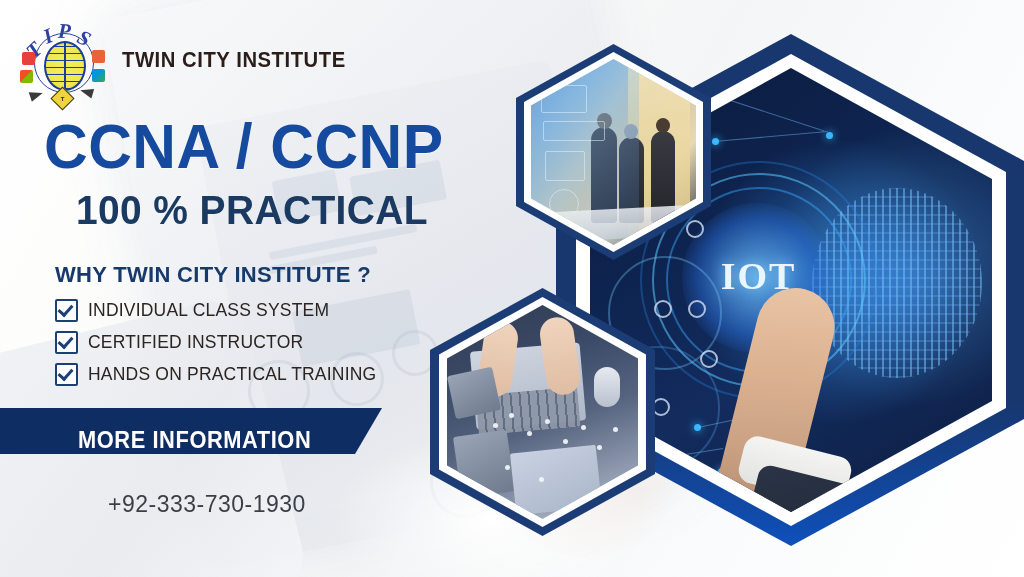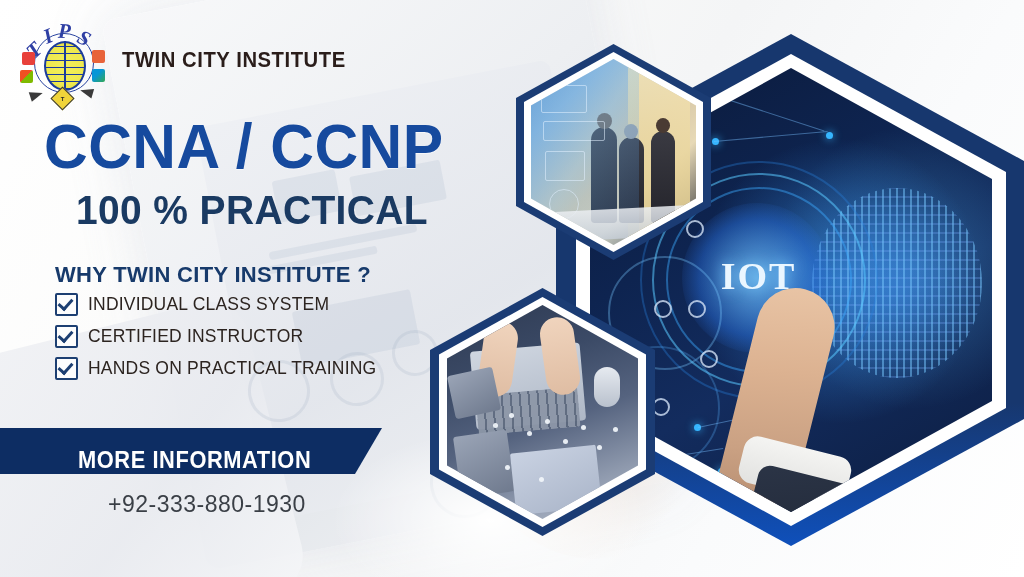--- a/index.html
+++ b/index.html
@@ -73,38 +73,38 @@
     position:absolute;left:76px;top:190px;z-index:12;
     font-size:41px;line-height:1;font-weight:bold;letter-spacing:.4px;
     color:#1a3a62;transform:scaleX(.95);transform-origin:left top;
     white-space:nowrap;
   }
   .why{
     position:absolute;left:55px;top:262px;z-index:12;
     font-size:22px;font-weight:bold;letter-spacing:.3px;color:#173a6b;
     white-space:nowrap;
   }
-  .bullets{position:absolute;left:55px;top:293px;z-index:12;}
+  .bullets{position:absolute;left:55px;top:299px;z-index:12;}
   .bullet{display:flex;align-items:center;gap:10px;margin-bottom:9px;}
   .chk{
     width:19px;height:19px;flex:none;position:relative;
     border:2.3px solid #1d3f72;background:#fdfdfd;border-radius:2px;
   }
   .chk:after{
     content:"";position:absolute;left:4px;top:1px;width:6px;height:11px;
     border:solid #1d3f72;border-width:0 3px 3px 0;transform:rotate(42deg);
   }
   .bullet span{font-size:17.5px;letter-spacing:.2px;color:#2c2420;white-space:nowrap;}
 
   
   .banner{
     position:absolute;left:0;top:408px;width:382px;height:64px;z-index:12;
     background:#0d2d63;
     clip-path:polygon(0 0,382px 0,355px 46px,0 46px);
-    display:flex;align-items:center;margin-top:20px;
+    display:flex;align-items:center;
   }
   .banner span{
     color:#ffffff;font-size:23px;font-weight:bold;letter-spacing:.6px;
     margin-left:78px;transform:scaleX(.95);transform-origin:left center;
     white-space:nowrap;
   }
   .whatsapp{
     position:absolute;left:30px;top:468px;z-index:12;
     font-size:19px;font-weight:bold;letter-spacing:.4px;color:#1a3a6b;
   }
@@ -384,15 +384,15 @@
     </div>
     <div class="bullet">
       <div class="chk"></div>
       <span>HANDS ON PRACTICAL TRAINING</span>
     </div>
   </div>
 
   <div class="banner">
     <span>MORE INFORMATION</span>
   </div>
-  <div class="phone">+92-333-880-1930</div>
+  <div class="phone">+92-333-730-1930</div>
 
 </div>
 
 </body></html>

